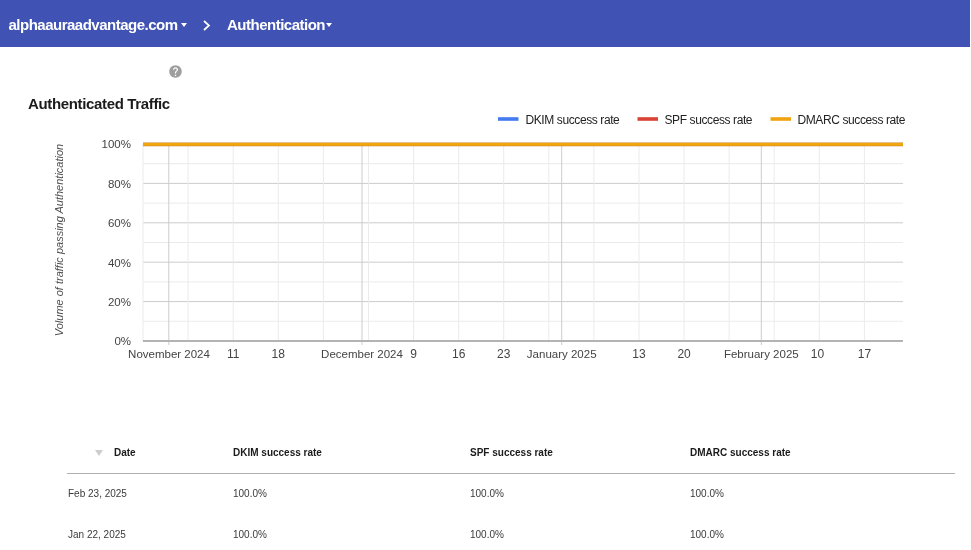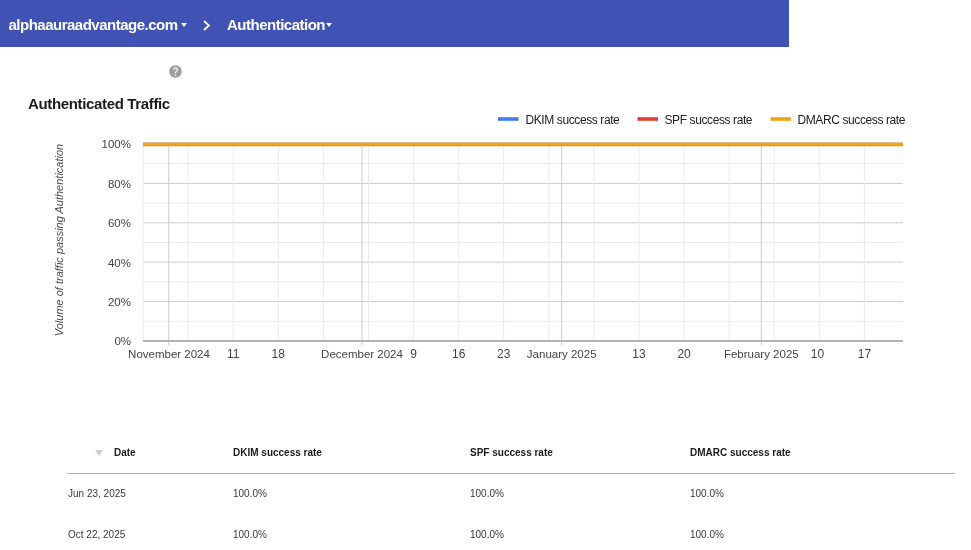--- a/index.html
+++ b/index.html
@@ -1,17 +1,17 @@
 <!DOCTYPE html>
 <html><head>
 <meta charset="utf-8">
 <style>
   html,body{margin:0;padding:0;background:#fff;}
   body{font-family:"Liberation Sans",sans-serif;width:971px;height:550px;position:relative;overflow:hidden;}
-  .topbar{position:absolute;left:0;top:0;width:789px;height:47px;background:#4053b4;}
+  .topbar{position:absolute;left:0;top:0;width:970px;height:47px;background:#4053b4;}
   .nav-item{position:absolute;color:#fff;font-weight:bold;font-size:15px;letter-spacing:-0.5px;white-space:nowrap;}
   .tri-down{position:absolute;width:0;height:0;border-left:3.5px solid transparent;border-right:3.5px solid transparent;border-top:4px solid #fff;}
   .heading{position:absolute;left:28px;top:63px;font-size:15px;font-weight:bold;color:#1b1b1b;letter-spacing:-0.35px;margin-top:32px;}
   .cell{position:absolute;white-space:nowrap;font-size:10px;color:#3a3a3a;}
   .hcell{position:absolute;white-space:nowrap;font-size:10px;font-weight:bold;color:#1b1b1b;}
 </style>
 </head>
 <body>
   <div class="topbar">
     <div class="nav-item" style="left:8.5px;top:16px;">alphaauraadvantage.com</div>
@@ -109,20 +109,20 @@
 
     <text transform="translate(63,140) rotate(-90)" text-anchor="middle" font-size="11" font-style="italic" fill="#4d4d4d">Volume of traffic passing Authentication</text>
   </svg>
 
   <div class="hcell" style="left:68px;top:447px;padding-left:46px;">Date</div>
   <div class="tri-down" style="left:95px;top:450px;border-left-width:4.5px;border-right-width:4.5px;border-top:6px solid #cdcdcd;"></div>
   <div class="hcell" style="left:233px;top:447px;">DKIM success rate</div>
   <div class="hcell" style="left:470px;top:447px;">SPF success rate</div>
   <div class="hcell" style="left:690px;top:447px;">DMARC success rate</div>
   <div style="position:absolute;left:67px;top:473px;width:888px;height:1px;background:#b0b0b0;"></div>
-  <div class="cell" style="left:68px;top:488px;">Jun 23, 2025</div>
+  <div class="cell" style="left:68px;top:488px;">Feb 23, 2025</div>
   <div class="cell" style="left:233px;top:488px;">100.0%</div>
   <div class="cell" style="left:470px;top:488px;">100.0%</div>
   <div class="cell" style="left:690px;top:488px;">100.0%</div>
-  <div class="cell" style="left:68px;top:529px;">Oct 22, 2025</div>
+  <div class="cell" style="left:68px;top:529px;">Jan 22, 2025</div>
   <div class="cell" style="left:233px;top:529px;">100.0%</div>
   <div class="cell" style="left:470px;top:529px;">100.0%</div>
   <div class="cell" style="left:690px;top:529px;">100.0%</div>
 
 </body></html>

